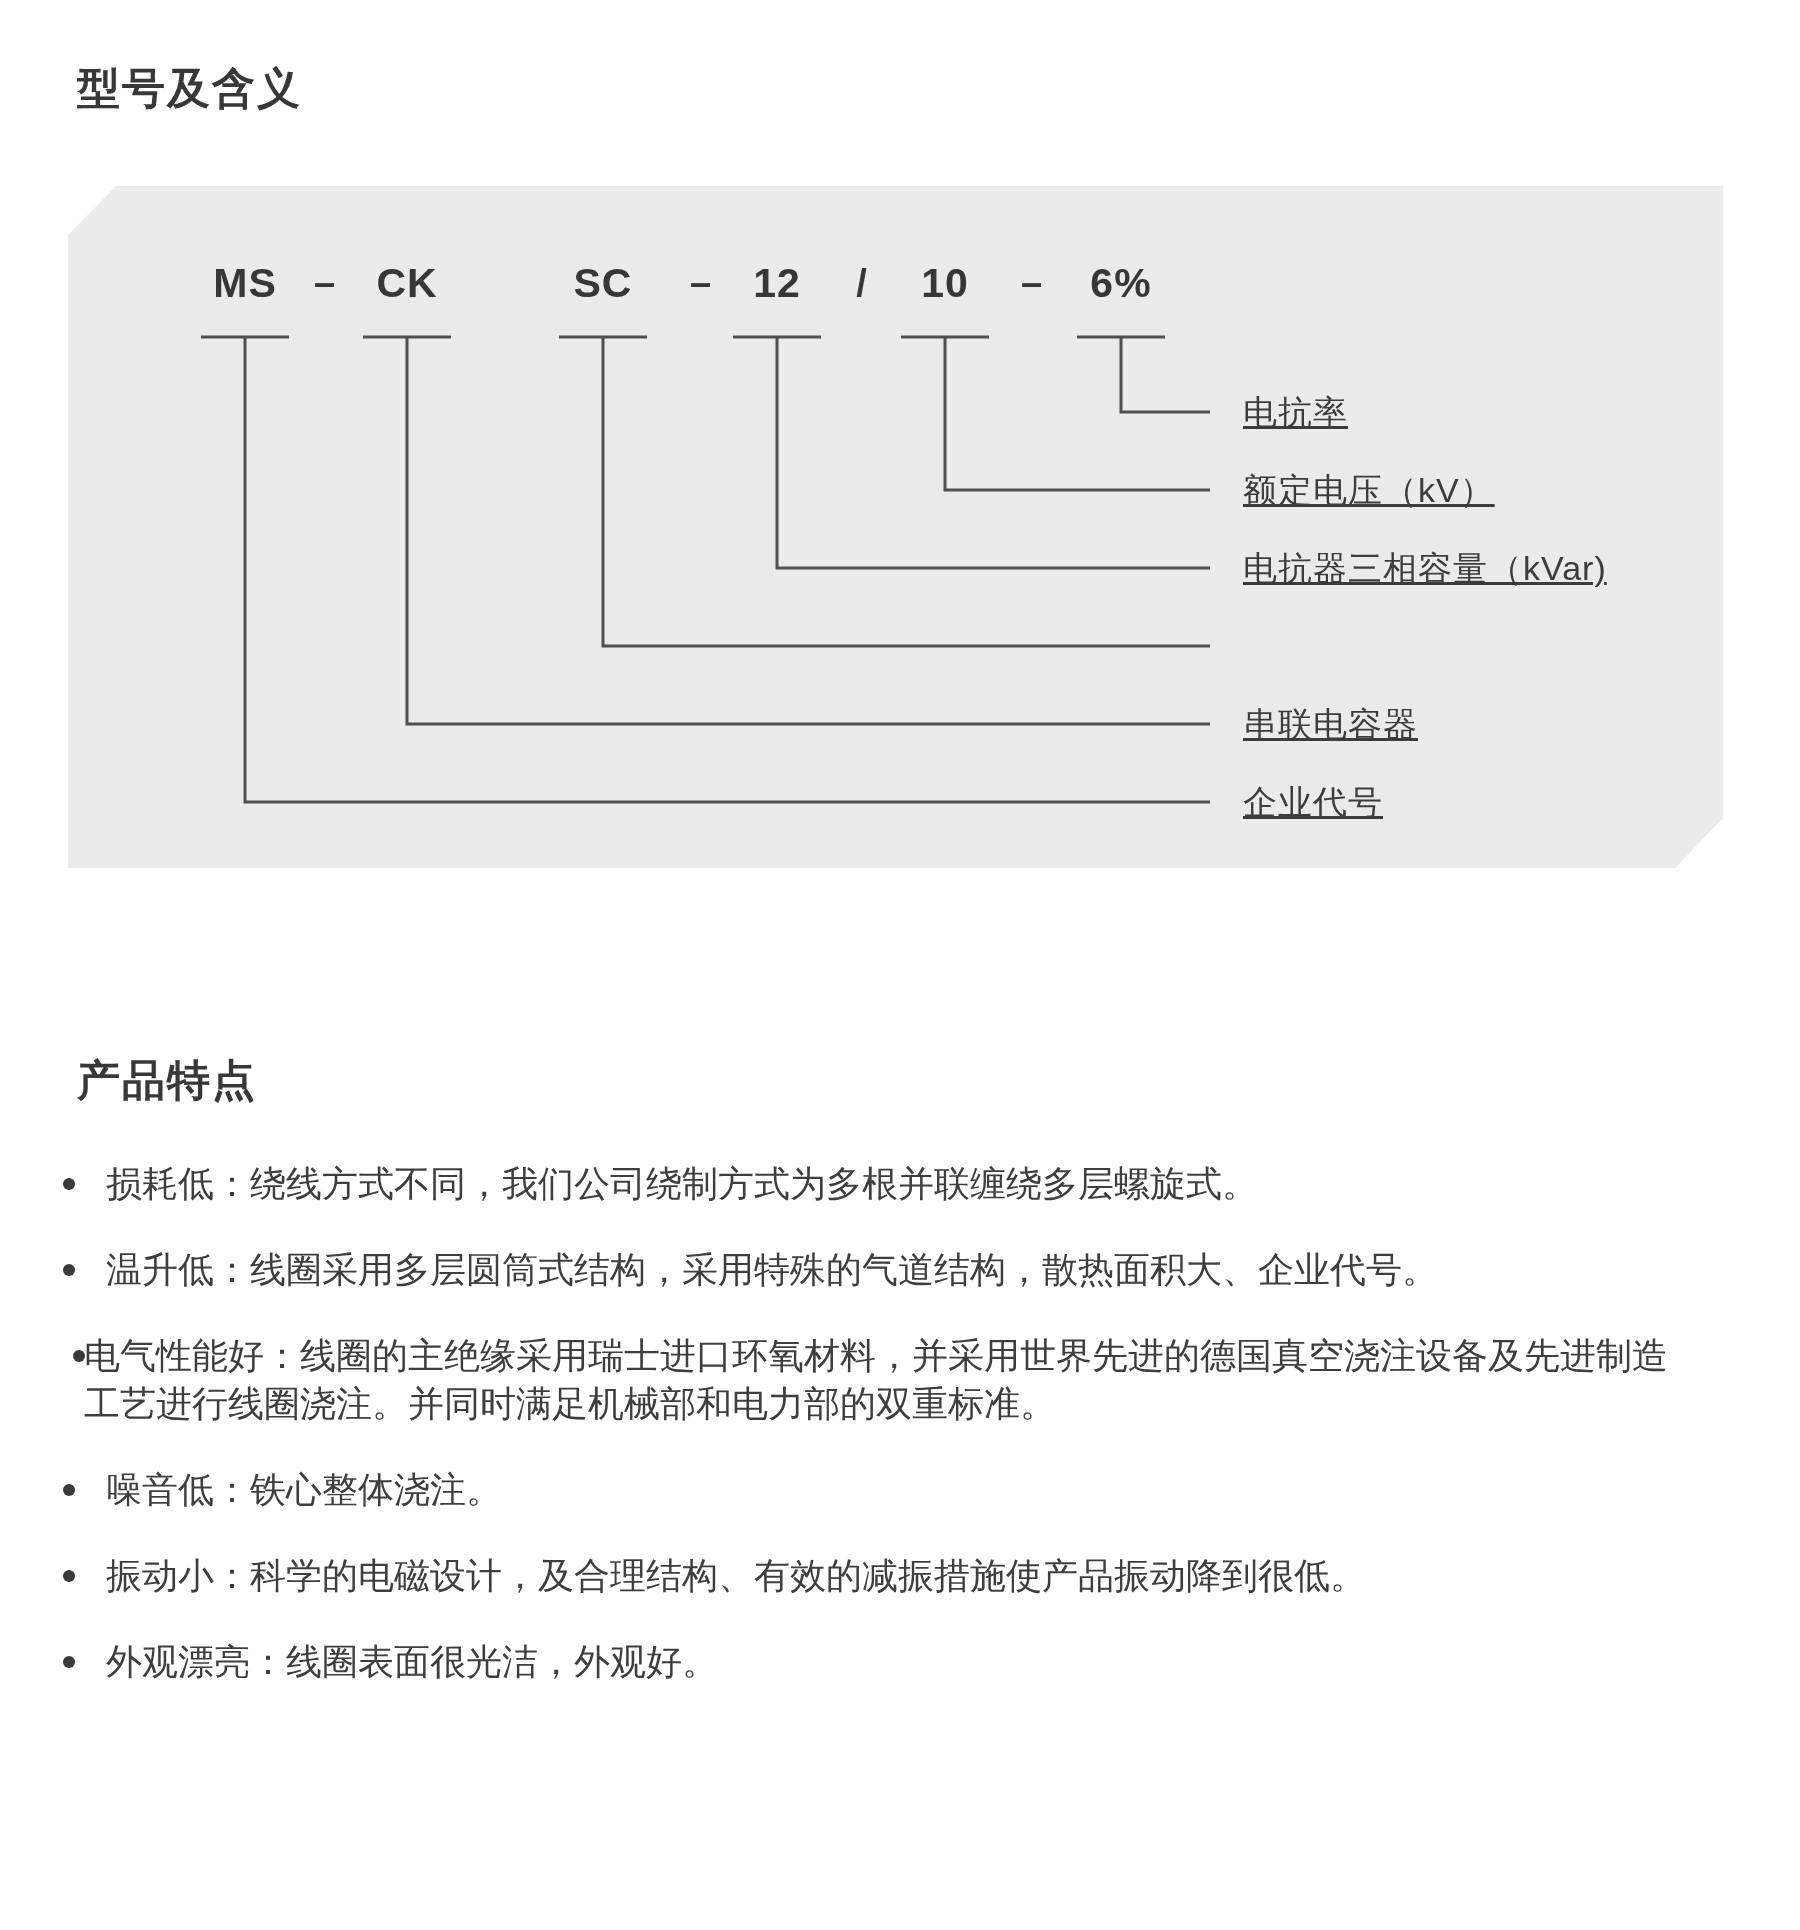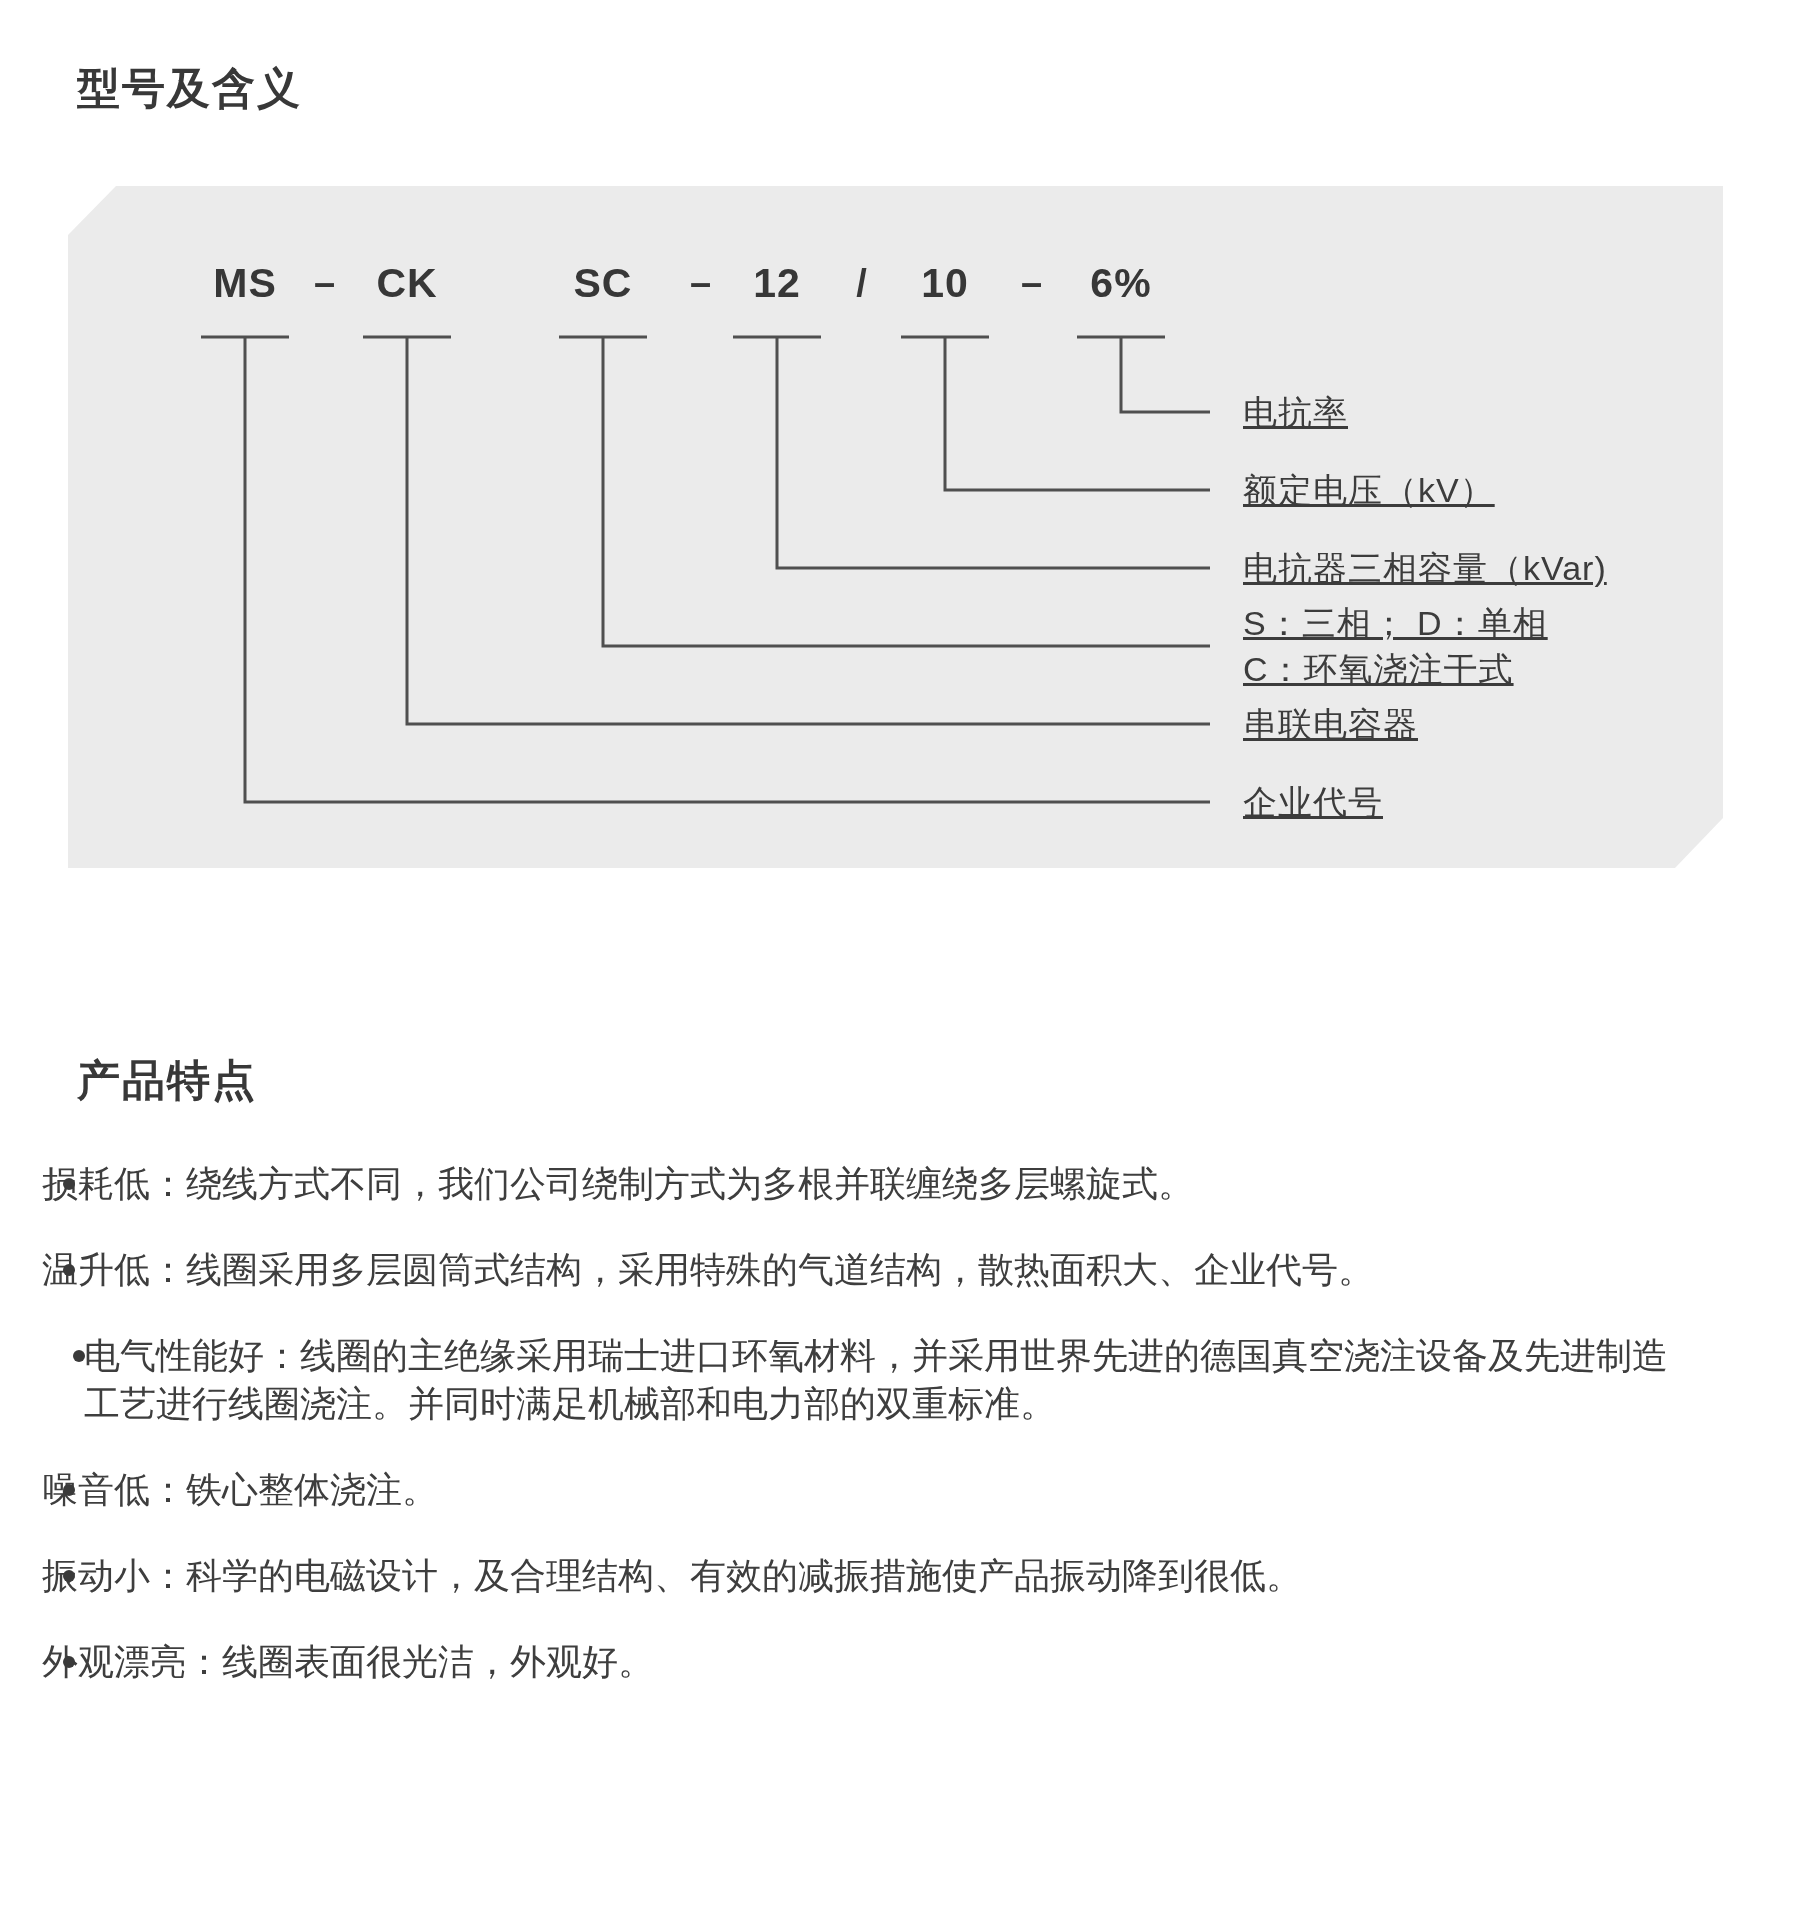--- a/index.html
+++ b/index.html
@@ -65,21 +65,21 @@
     position: absolute;
     left: 0;
     top: 1160px;
     width: 1800px;
     margin: 0;
     padding: 0;
     list-style: none;
   }
   .features li {
     position: relative;
-    padding-left: 42px;
+    padding-left: 106px;
     padding-right: 20px;
     margin-bottom: 38px;
     font-size: 36px;
     line-height: 48px;
     color: #3e3e3e;
   }
   .features li.indent { padding-left: 84px; }
   .bullet-dot {
     position: absolute;
     left: 63px;
@@ -125,24 +125,20 @@
         <path d="M833 151 H921"></path>  
           <path d="M877 151 V304 H1142"></path>
         <path d="M1009 151 H1097"></path>
           <path d="M1053 151 V226 H1142"></path>
       </g>
     </svg>
 
     <div class="diagram-label" style="top:226px">电抗率</div>
     <div class="diagram-label" style="top:304px">额定电压（kV）</div>
     <div class="diagram-label" style="top:382px">电抗器三相容量（kVar)</div>
-    <div class="diagram-label" style="top:460px">
-      <div>S：三相； D：单相</div>
-      <div>C：环氧浇注干式</div>
-    </div>
     <div class="diagram-label" style="top:538px">串联电容器</div>
     <div class="diagram-label" style="top:616px">企业代号</div>
   </div>
 
   <h1 class="h1" id="features-heading">产品特点</h1>
 
   <ul class="features">
     <li>
       <span class="bullet-dot"></span>
       <span class="feature-text">损耗低：绕线方式不同，我们公司绕制方式为多根并联缠绕多层螺旋式。</span>

